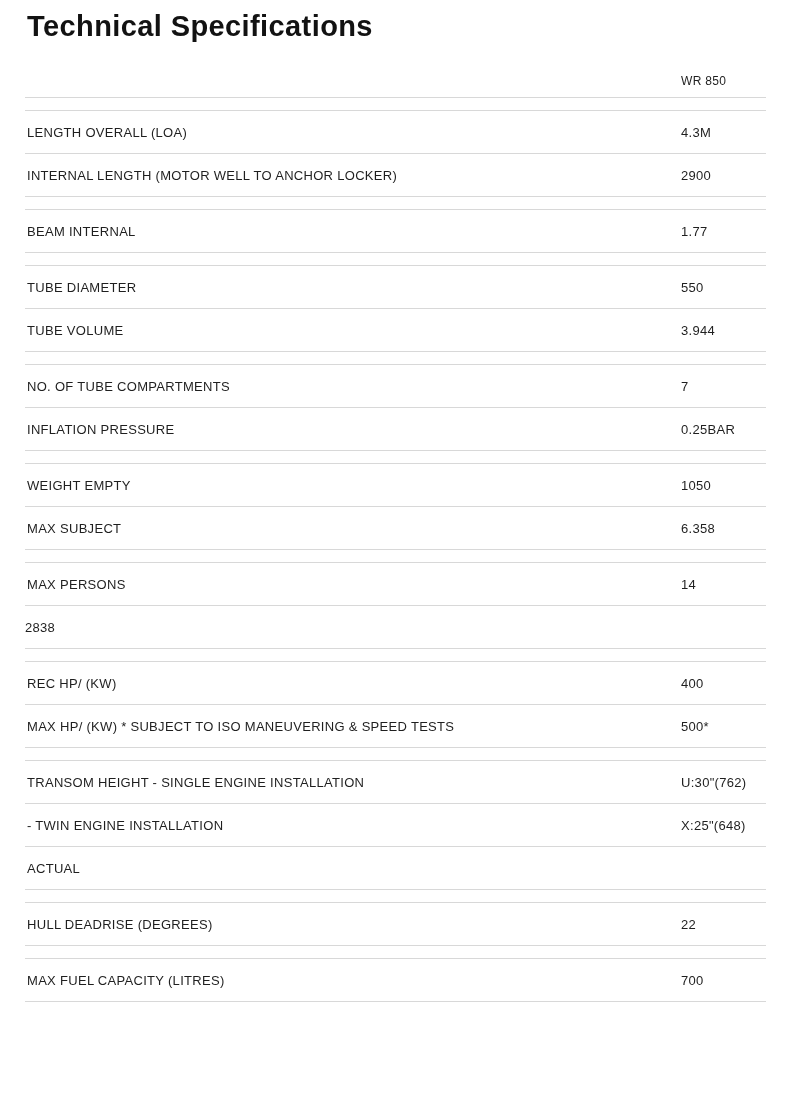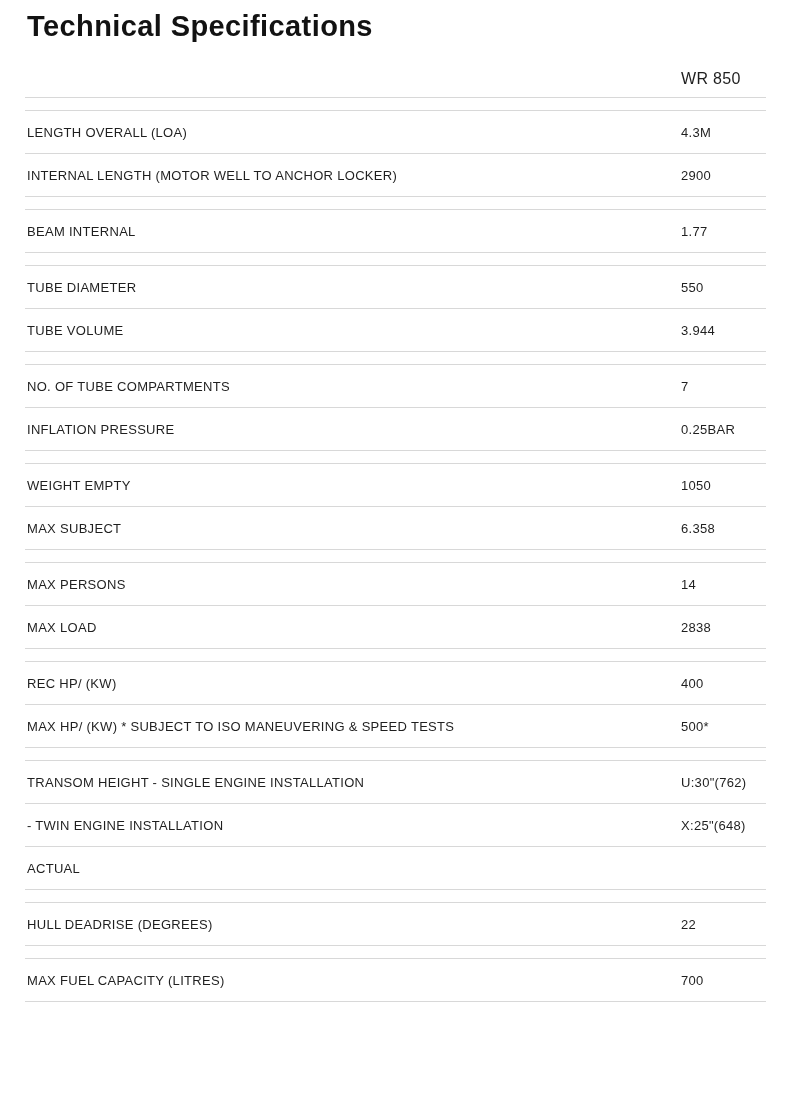--- a/index.html
+++ b/index.html
@@ -27,21 +27,21 @@
     margin-left: 25px;
     margin-right: 28px; 
     color: #1f1f1f;
   }
   .header-row {
     height: 54px;
     display: flex;
     align-items: flex-end;
     padding-bottom: 9px;
     border-bottom: 1px solid #d8d8d8;
-    font-size: 16px;
+    font-size: 12px;
     letter-spacing: 0.3px;
   }
   .header-row .label { flex: 1 1 auto; padding-left: 2px; }
   .header-row .value { flex: 0 0 85px; }
   .row {
     height: 43px;
     display: flex;
     align-items: center;
     border-bottom: 1px solid #d8d8d8;
     font-size: 13px;
@@ -107,21 +107,20 @@
         <div class="row">
           <div class="label">MAX SUBJECT</div>
           <div class="value">6.358</div>
         </div>
         <div class="spacer"></div>
         <div class="row">
           <div class="label">MAX PERSONS</div>
           <div class="value">14</div>
         </div>
         <div class="row">
-          <div class="label">MAX LOAD</div>
           <div class="value">2838</div>
         </div>
         <div class="spacer"></div>
         <div class="row">
           <div class="label">REC HP/ (KW)</div>
           <div class="value">400</div>
         </div>
         <div class="row">
           <div class="label">MAX HP/ (KW) * SUBJECT TO ISO MANEUVERING &amp; SPEED TESTS</div>
           <div class="value">500*</div>

